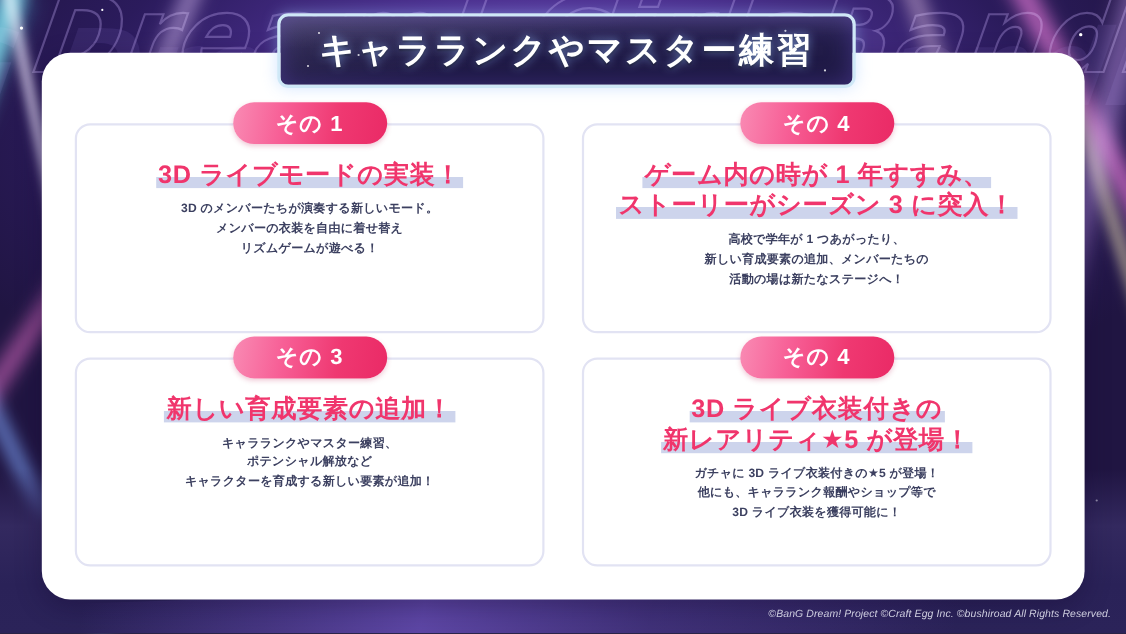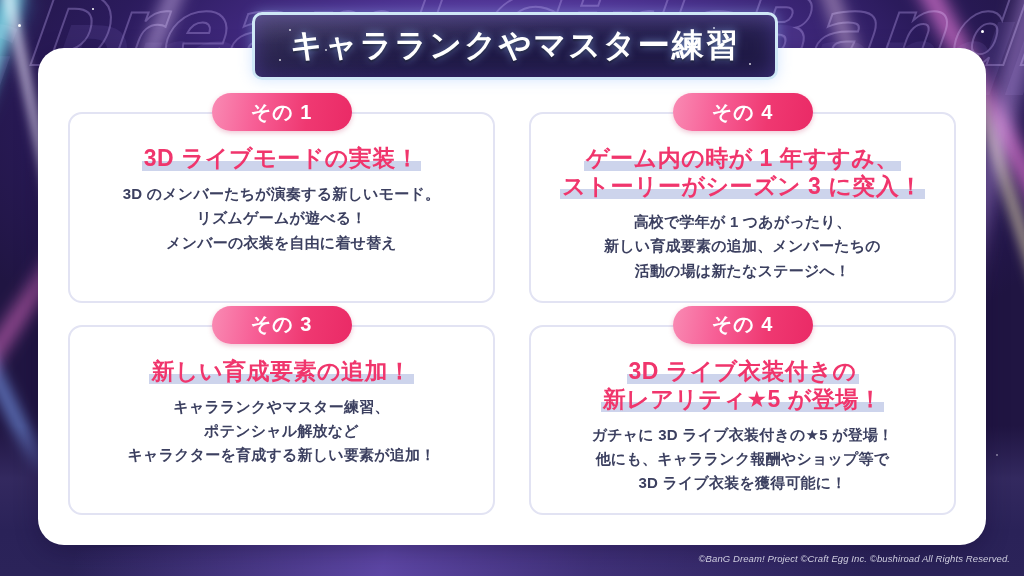--- a/index.html
+++ b/index.html
@@ -209,21 +209,21 @@
   }
   .card-heading .hl {
     background: linear-gradient(to top, #cdd4ec 0%, #cdd4ec 40%, rgba(205,212,236,0) 40.01%);
     padding: 0 2px;
     box-decoration-break: clone;
     -webkit-box-decoration-break: clone;
   }
 
   .card-body {
     text-align: center;
-    font-size: 15px;
+    font-size: 11px;
     font-weight: bold;
     color: #3c4060;
     line-height: 1.62;
     letter-spacing: .2px;
     margin: 0;
   }
 
   
   .card.row2 .card-heading { font-size: 23px; }
 
@@ -304,22 +304,22 @@
   <div class="grid">
 
     <div class="card-wrap">
       <div class="pill">その 1</div>
       <div class="card">
         <div class="card-heading">
           <span class="hl">3D ライブモードの実装！</span>
         </div>
         <div class="card-body">
           <div>3D のメンバーたちが演奏する新しいモード。</div>
+          <div>メンバーの衣装を自由に着せ替え</div>
           <div>リズムゲームが遊べる！</div>
-          <div>メンバーの衣装を自由に着せ替え</div>
         </div>
       </div>
     </div>
 
     <div class="card-wrap">
       <div class="pill">その 4</div>
       <div class="card">
         <div class="card-heading">
           <span class="hl">ゲーム内の時が 1 年すすみ、</span><br>
           <span class="hl">ストーリーがシーズン 3 に突入！</span>

